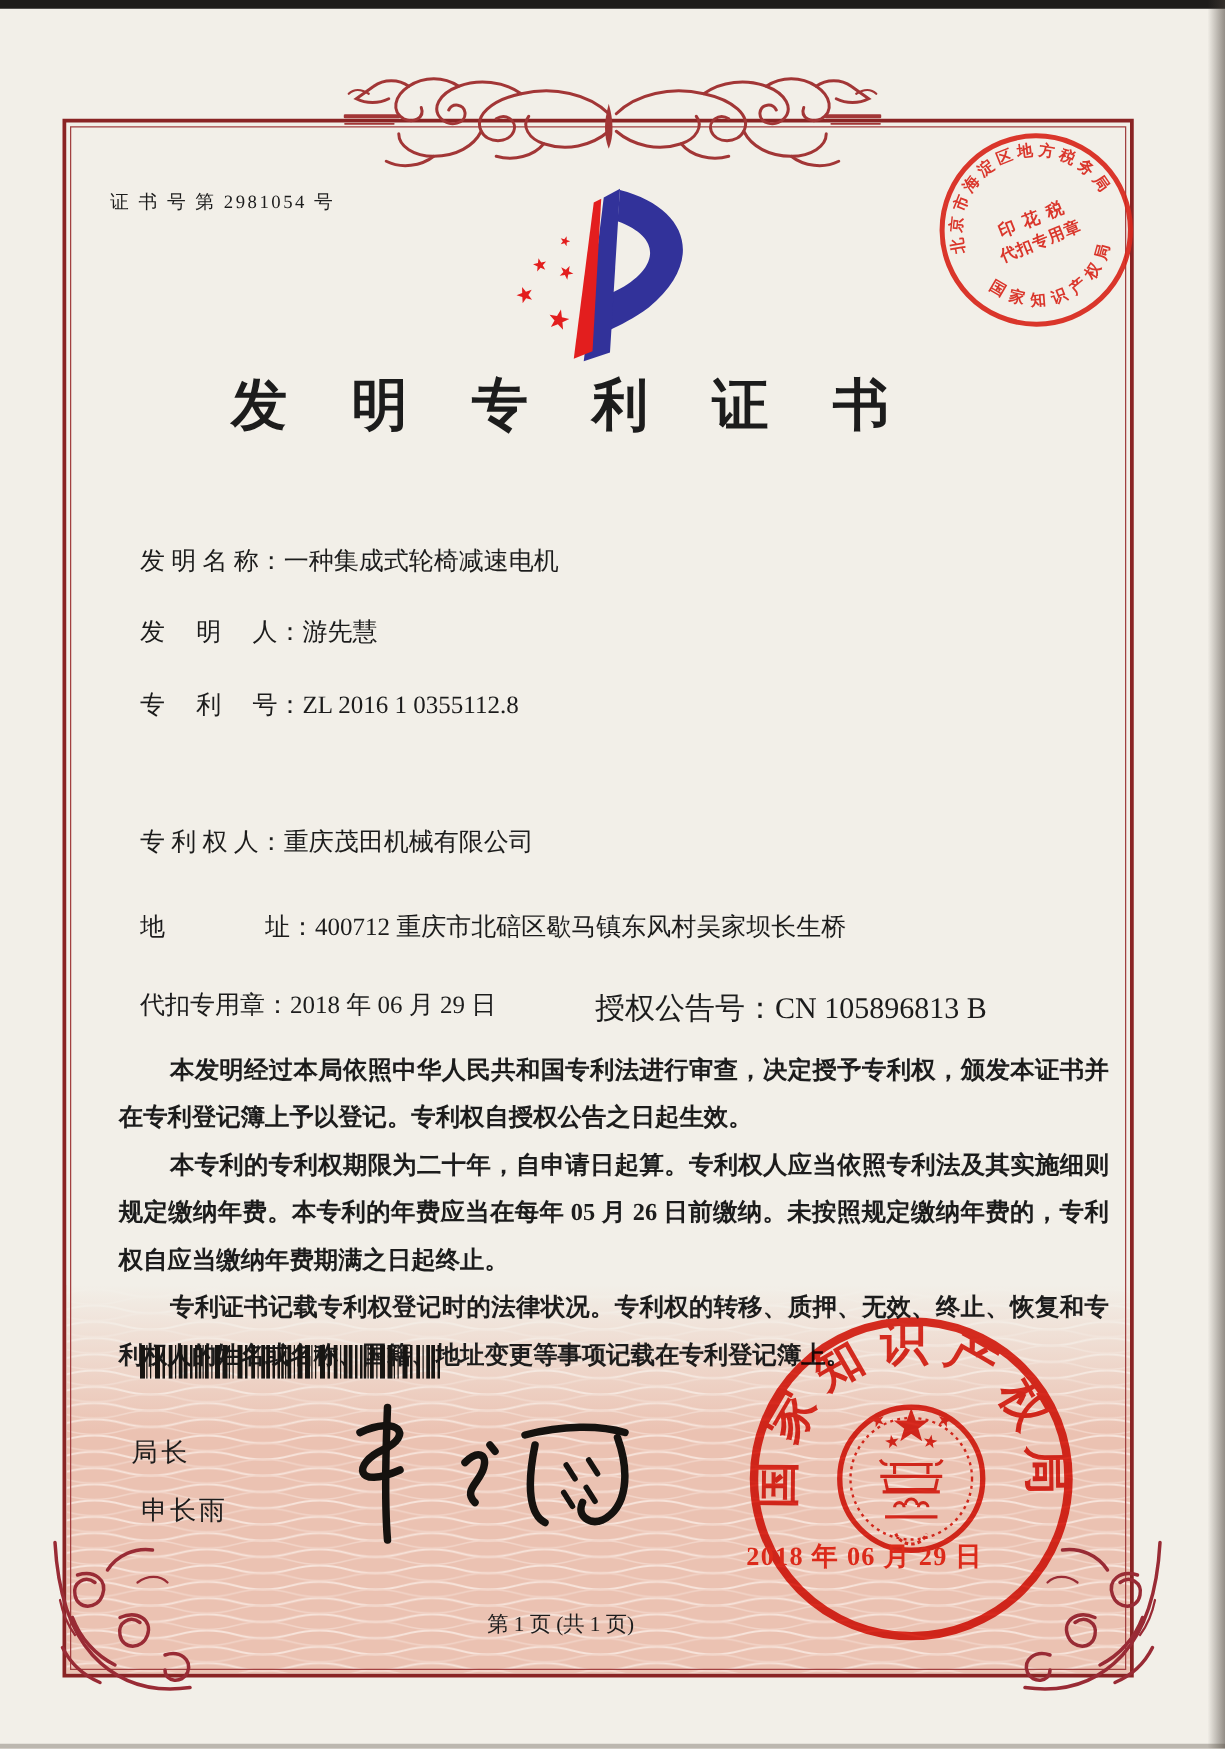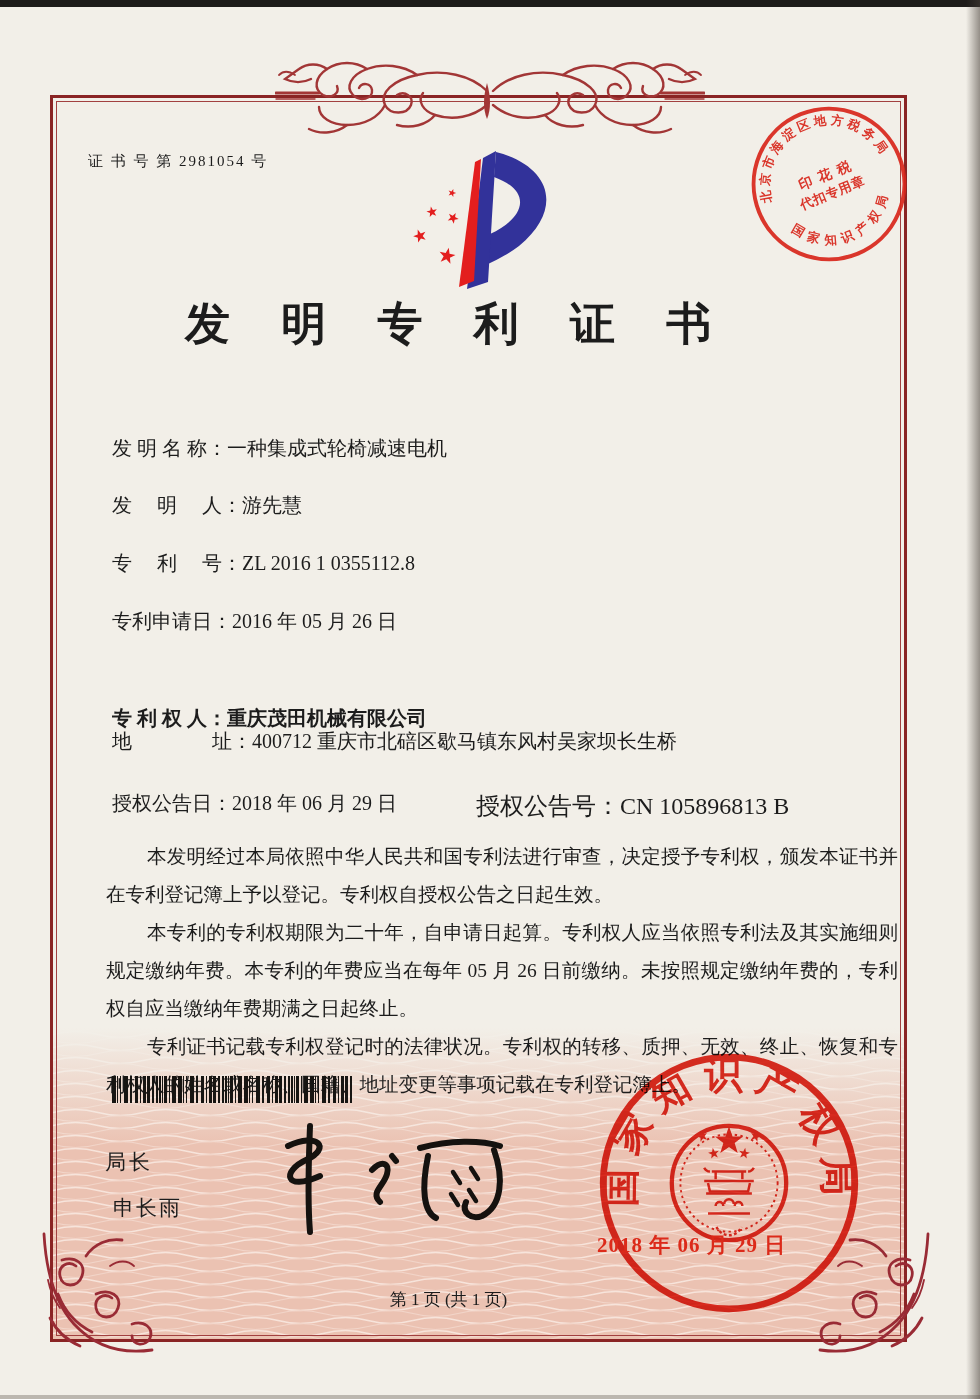--- a/index.html
+++ b/index.html
@@ -29,25 +29,25 @@
   .logo{position:absolute;left:398px;top:146px;width:175px;height:146px;}
 
   .taxstamp{position:absolute;left:748px;top:103px;width:162px;height:162px;opacity:.92;}
 
   .title{position:absolute;left:18px;top:294px;width:840px;text-align:center;
     font-size:45px;font-weight:700;letter-spacing:20px;padding-left:20px;}
 
   .row{position:absolute;left:112px;font-size:20px;white-space:pre;}
   .row .lbl{white-space:pre;}
   .r0{top:435px;} .r1{top:492px;} .r2{top:550px;} .r3{top:608px;}
-  .r4{top:705px;font-weight:bold;} .r5{top:728px;} .r6{top:790px;}
+  .r4{top:660px;} .r5{top:728px;} .r6{top:790px;}
   .grant2{position:absolute;left:476px;top:790px;font-size:24px;white-space:pre;}
 
-  .paras{position:absolute;left:106px;top:838px;width:792px;
-    font-size:19.5px;line-height:38px;text-align:justify;}
+  .paras{position:absolute;left:95px;top:838px;width:792px;
+    font-size:19.5px;line-height:38px;text-align:justify;font-weight:bold;}
   .paras p{margin:0;text-indent:2.1em;}
 
   .barcode{position:absolute;left:112px;top:1076px;width:400px;height:27px;overflow:hidden;}
 
   .role{position:absolute;left:105px;top:1148px;font-size:21px;letter-spacing:3px;}
   .dname{position:absolute;left:113px;top:1194px;font-size:21px;letter-spacing:2px;text-align:center;}
   .sig{position:absolute;left:252px;top:1112px;width:270px;height:135px;}
 
   .seal{position:absolute;left:586px;top:1040px;width:286px;height:286px;
     opacity:.95;mix-blend-mode:multiply;}
@@ -171,24 +171,23 @@
       <text x="100" y="94" font-size="17" font-weight="700" text-anchor="middle" letter-spacing="2">印 花 税</text>
       <text x="100" y="117" font-size="16" font-weight="700" text-anchor="middle" letter-spacing="1">代扣专用章</text>
     </g>
   </svg>
 
   <div class="title">发 明 专 利 证 书</div>
 
   <div class="row r0"><span class="lbl">发 明 名 称：</span><span>一种集成式轮椅减速电机</span></div>
   <div class="row r1"><span class="lbl">发　 明　 人：</span><span>游先慧</span></div>
   <div class="row r2"><span class="lbl">专　 利　 号：</span><span>ZL 2016 1 0355112.8</span></div>
-  <div class="row r3"><span class="lbl">专利申请日：</span><span>2016 年 05 月 26 日</span></div>
   <div class="row r4"><span class="lbl">专 利 权 人：</span><span>重庆茂田机械有限公司</span></div>
   <div class="row r5"><span class="lbl">地　　　　址：</span><span>400712 重庆市北碚区歇马镇东风村吴家坝长生桥</span></div>
-  <div class="row r6"><span class="lbl">授权公告日：</span><span>2018 年 06 月 29 日</span></div>
+  <div class="row r6"><span class="lbl">代扣专用章：</span><span>2018 年 06 月 29 日</span></div>
   <div class="grant2"><span class="lbl">授权公告号：</span><span>CN 105896813 B</span></div>
 
   <div class="paras">
     <p>本发明经过本局依照中华人民共和国专利法进行审查，决定授予专利权，颁发本证书并在专利登记簿上予以登记。专利权自授权公告之日起生效。</p>
     <p>本专利的专利权期限为二十年，自申请日起算。专利权人应当依照专利法及其实施细则规定缴纳年费。本专利的年费应当在每年 05 月 26 日前缴纳。未按照规定缴纳年费的，专利权自应当缴纳年费期满之日起终止。</p>
     <p>专利证书记载专利权登记时的法律状况。专利权的转移、质押、无效、终止、恢复和专利权人的姓名或名称、国籍、地址变更等事项记载在专利登记簿上。</p>
   </div>
 
   <div class="barcode"><span style="display:inline-block;height:100%;background:#171512;width:4px;margin-right:1px;vertical-align:top"></span><span style="display:inline-block;height:100%;background:#171512;width:1px;margin-right:2px;vertical-align:top"></span><span style="display:inline-block;height:100%;background:#171512;width:1px;margin-right:3px;vertical-align:top"></span><span style="display:inline-block;height:100%;background:#171512;width:4px;margin-right:2px;vertical-align:top"></span><span style="display:inline-block;height:100%;background:#171512;width:2px;margin-right:3px;vertical-align:top"></span><span style="display:inline-block;height:100%;background:#171512;width:3px;margin-right:2px;vertical-align:top"></span><span style="display:inline-block;height:100%;background:#171512;width:1px;margin-right:2px;vertical-align:top"></span><span style="display:inline-block;height:100%;background:#171512;width:3px;margin-right:1px;vertical-align:top"></span><span style="display:inline-block;height:100%;background:#171512;width:3px;margin-right:2px;vertical-align:top"></span><span style="display:inline-block;height:100%;background:#171512;width:2px;margin-right:2px;vertical-align:top"></span><span style="display:inline-block;height:100%;background:#171512;width:2px;margin-right:1px;vertical-align:top"></span><span style="display:inline-block;height:100%;background:#171512;width:2px;margin-right:1px;vertical-align:top"></span><span style="display:inline-block;height:100%;background:#171512;width:1px;margin-right:1px;vertical-align:top"></span><span style="display:inline-block;height:100%;background:#171512;width:3px;margin-right:2px;vertical-align:top"></span><span style="display:inline-block;height:100%;background:#171512;width:1px;margin-right:2px;vertical-align:top"></span><span style="display:inline-block;height:100%;background:#171512;width:4px;margin-right:2px;vertical-align:top"></span><span style="display:inline-block;height:100%;background:#171512;width:4px;margin-right:1px;vertical-align:top"></span><span style="display:inline-block;height:100%;background:#171512;width:1px;margin-right:2px;vertical-align:top"></span><span style="display:inline-block;height:100%;background:#171512;width:1px;margin-right:3px;vertical-align:top"></span><span style="display:inline-block;height:100%;background:#171512;width:4px;margin-right:2px;vertical-align:top"></span><span style="display:inline-block;height:100%;background:#171512;width:2px;margin-right:3px;vertical-align:top"></span><span style="display:inline-block;height:100%;background:#171512;width:3px;margin-right:2px;vertical-align:top"></span><span style="display:inline-block;height:100%;background:#171512;width:1px;margin-right:2px;vertical-align:top"></span><span style="display:inline-block;height:100%;background:#171512;width:3px;margin-right:1px;vertical-align:top"></span><span style="display:inline-block;height:100%;background:#171512;width:3px;margin-right:2px;vertical-align:top"></span><span style="display:inline-block;height:100%;background:#171512;width:2px;margin-right:2px;vertical-align:top"></span><span style="display:inline-block;height:100%;background:#171512;width:2px;margin-right:1px;vertical-align:top"></span><span style="display:inline-block;height:100%;background:#171512;width:2px;margin-right:1px;vertical-align:top"></span><span style="display:inline-block;height:100%;background:#171512;width:1px;margin-right:1px;vertical-align:top"></span><span style="display:inline-block;height:100%;background:#171512;width:3px;margin-right:2px;vertical-align:top"></span><span style="display:inline-block;height:100%;background:#171512;width:1px;margin-right:2px;vertical-align:top"></span><span style="display:inline-block;height:100%;background:#171512;width:4px;margin-right:2px;vertical-align:top"></span><span style="display:inline-block;height:100%;background:#171512;width:4px;margin-right:1px;vertical-align:top"></span><span style="display:inline-block;height:100%;background:#171512;width:1px;margin-right:2px;vertical-align:top"></span><span style="display:inline-block;height:100%;background:#171512;width:1px;margin-right:3px;vertical-align:top"></span><span style="display:inline-block;height:100%;background:#171512;width:4px;margin-right:2px;vertical-align:top"></span><span style="display:inline-block;height:100%;background:#171512;width:2px;margin-right:3px;vertical-align:top"></span><span style="display:inline-block;height:100%;background:#171512;width:3px;margin-right:2px;vertical-align:top"></span><span style="display:inline-block;height:100%;background:#171512;width:1px;margin-right:2px;vertical-align:top"></span><span style="display:inline-block;height:100%;background:#171512;width:3px;margin-right:1px;vertical-align:top"></span><span style="display:inline-block;height:100%;background:#171512;width:3px;margin-right:2px;vertical-align:top"></span><span style="display:inline-block;height:100%;background:#171512;width:2px;margin-right:2px;vertical-align:top"></span><span style="display:inline-block;height:100%;background:#171512;width:2px;margin-right:1px;vertical-align:top"></span><span style="display:inline-block;height:100%;background:#171512;width:2px;margin-right:1px;vertical-align:top"></span><span style="display:inline-block;height:100%;background:#171512;width:1px;margin-right:1px;vertical-align:top"></span><span style="display:inline-block;height:100%;background:#171512;width:3px;margin-right:2px;vertical-align:top"></span><span style="display:inline-block;height:100%;background:#171512;width:1px;margin-right:2px;vertical-align:top"></span><span style="display:inline-block;height:100%;background:#171512;width:4px;margin-right:2px;vertical-align:top"></span><span style="display:inline-block;height:100%;background:#171512;width:4px;margin-right:1px;vertical-align:top"></span><span style="display:inline-block;height:100%;background:#171512;width:1px;margin-right:2px;vertical-align:top"></span><span style="display:inline-block;height:100%;background:#171512;width:1px;margin-right:3px;vertical-align:top"></span><span style="display:inline-block;height:100%;background:#171512;width:4px;margin-right:2px;vertical-align:top"></span><span style="display:inline-block;height:100%;background:#171512;width:2px;margin-right:3px;vertical-align:top"></span><span style="display:inline-block;height:100%;background:#171512;width:3px;margin-right:2px;vertical-align:top"></span><span style="display:inline-block;height:100%;background:#171512;width:1px;margin-right:2px;vertical-align:top"></span><span style="display:inline-block;height:100%;background:#171512;width:3px;margin-right:1px;vertical-align:top"></span><span style="display:inline-block;height:100%;background:#171512;width:3px;margin-right:2px;vertical-align:top"></span><span style="display:inline-block;height:100%;background:#171512;width:2px;margin-right:2px;vertical-align:top"></span></div>
 

